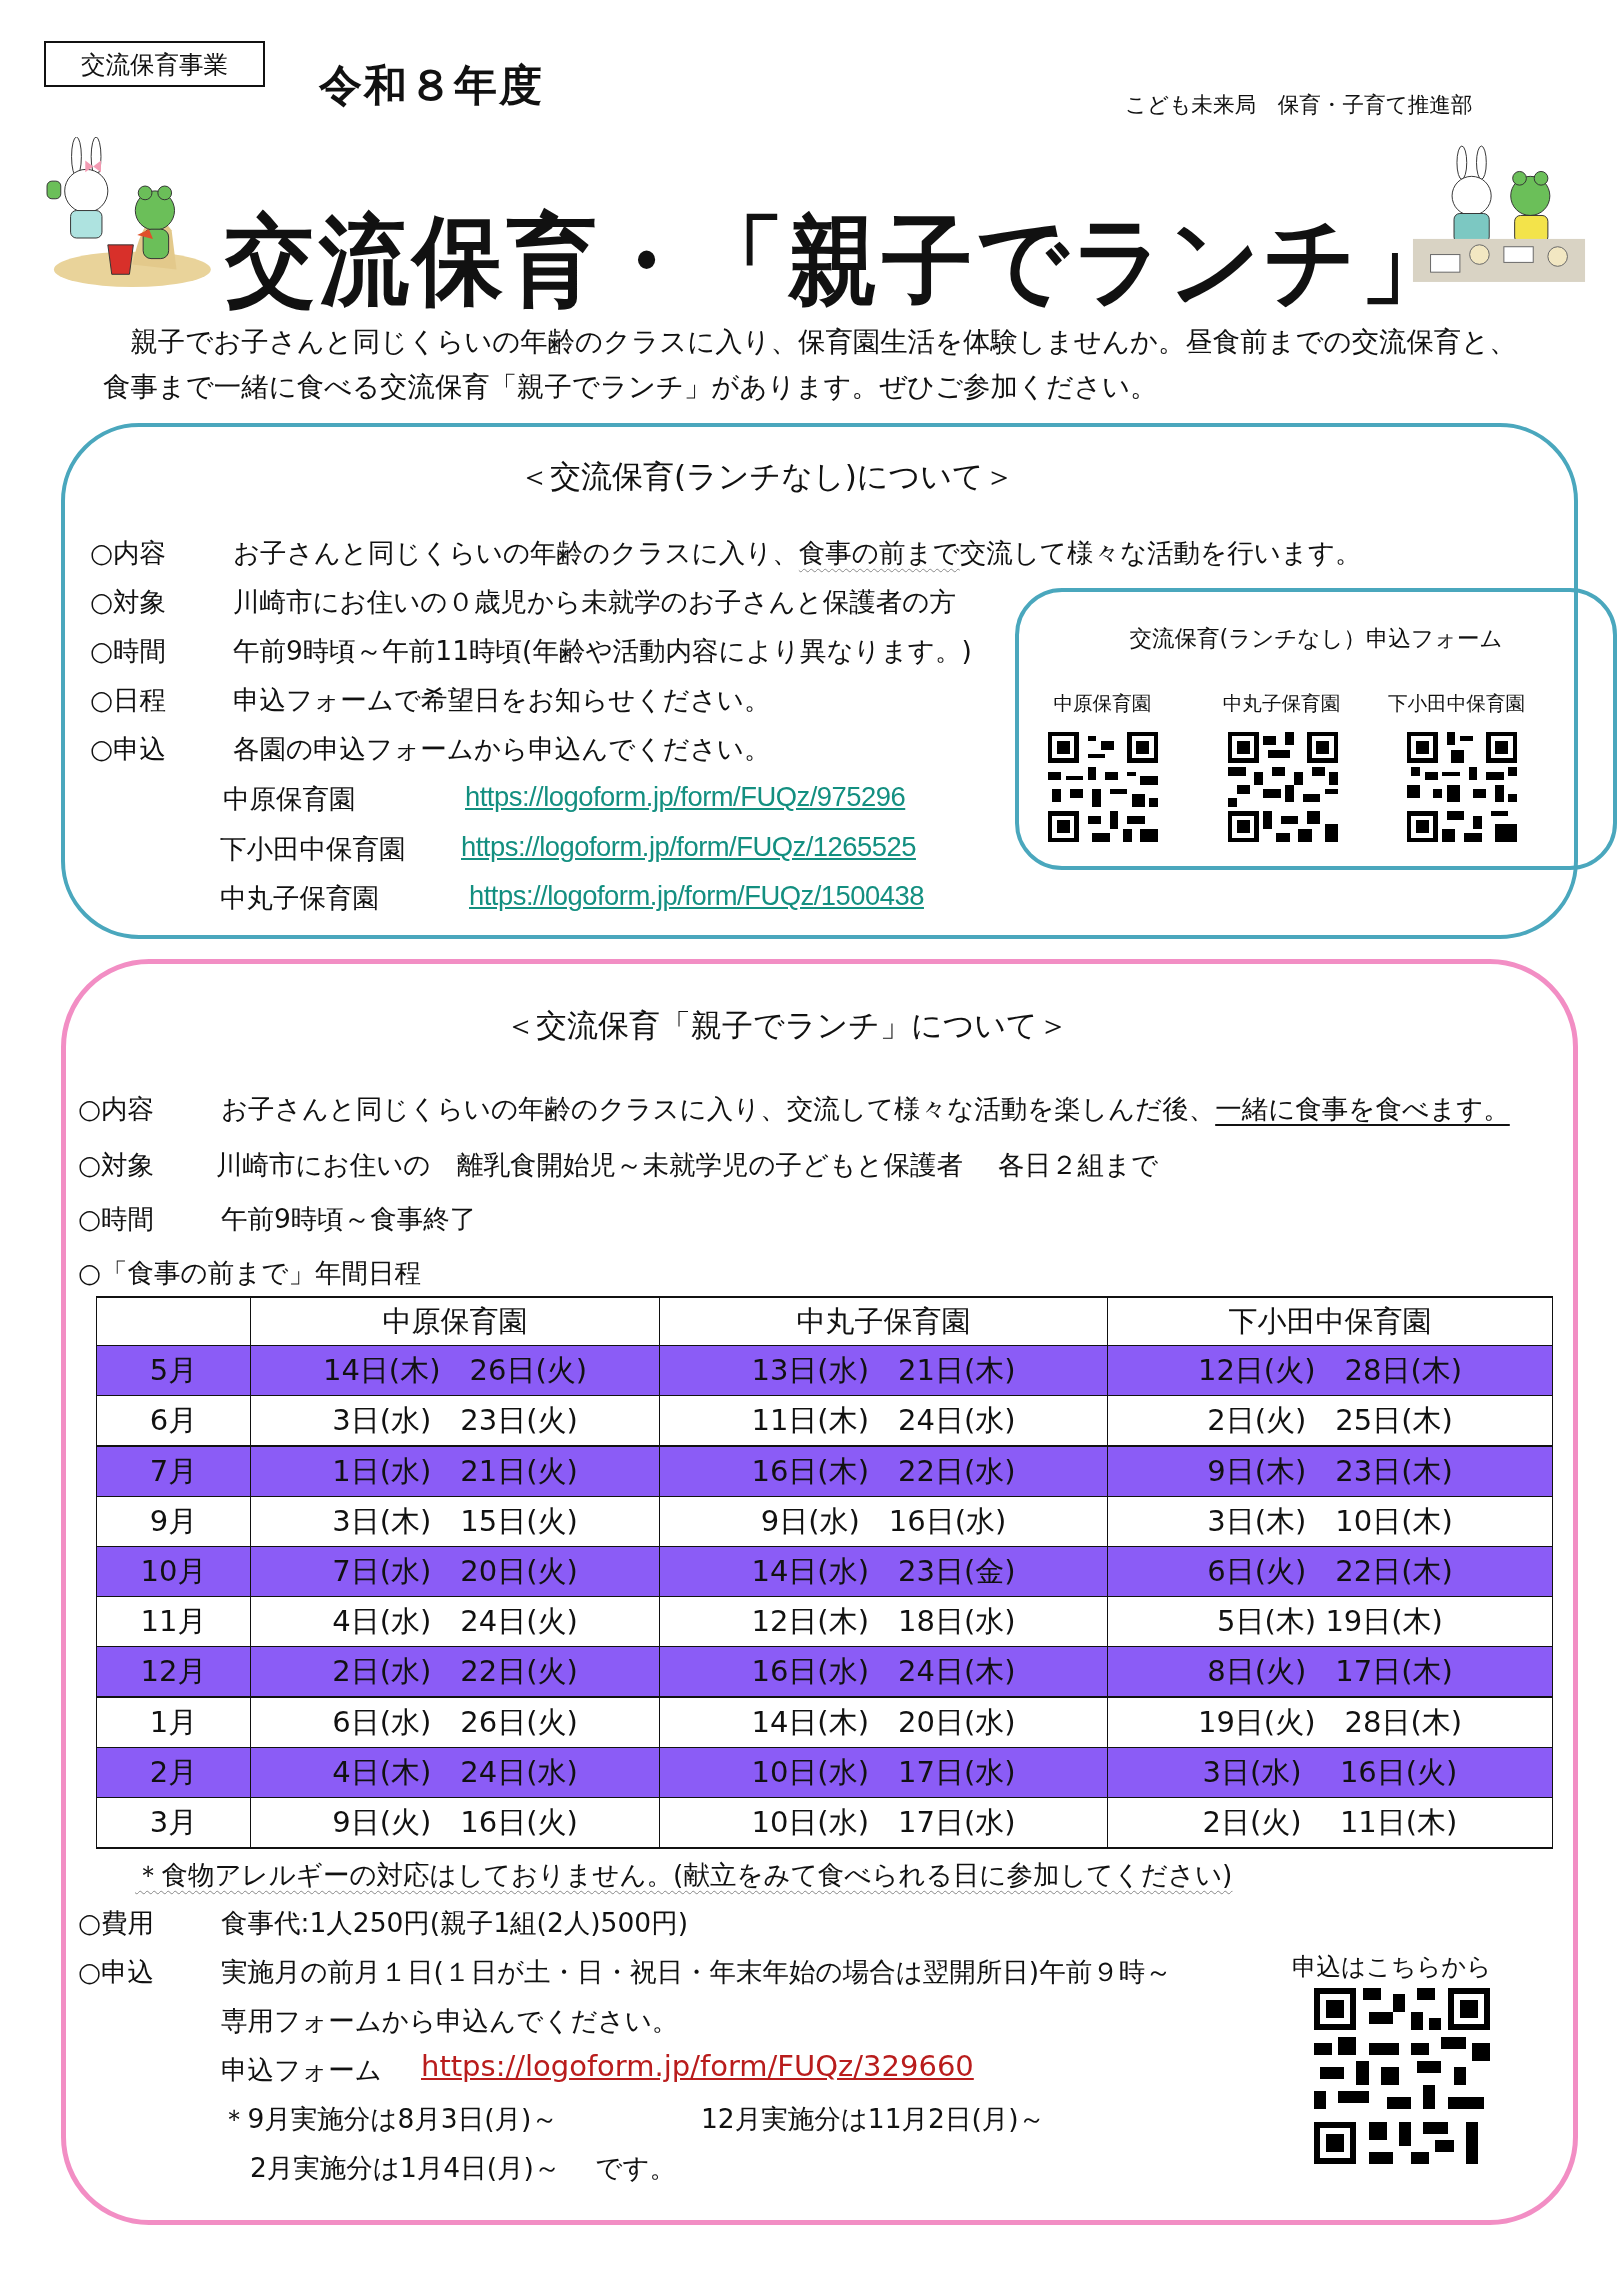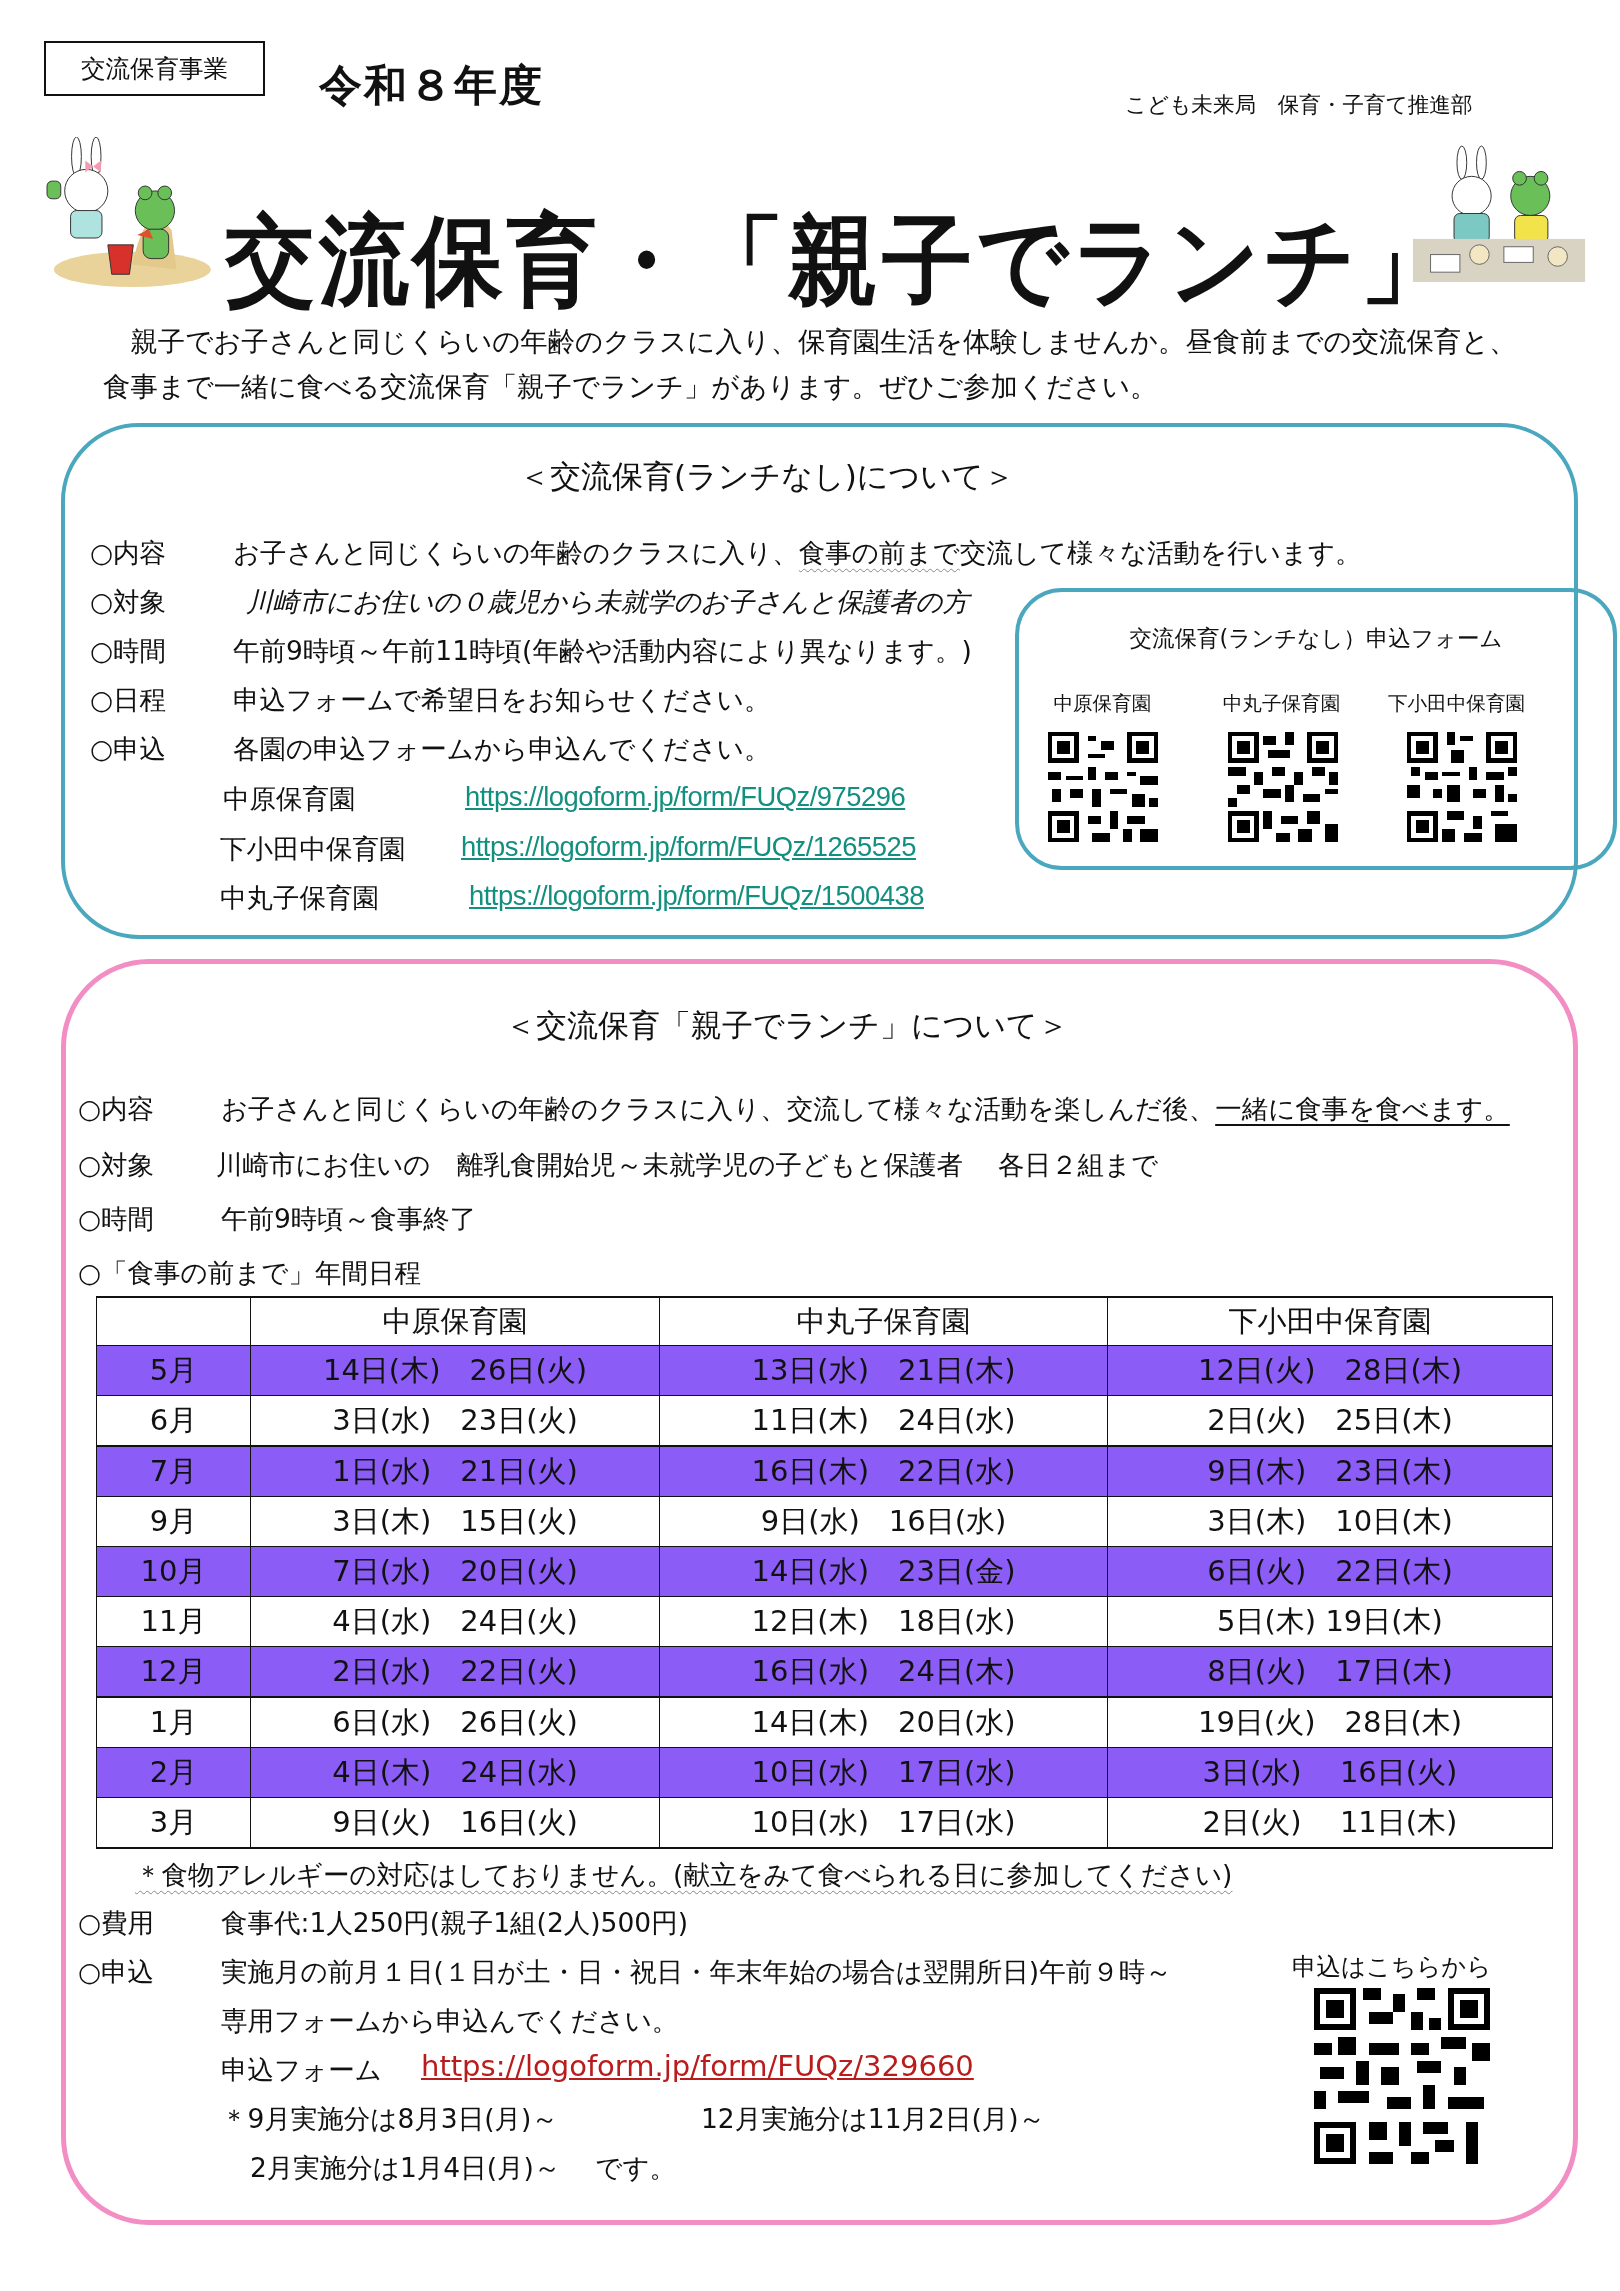--- a/index.html
+++ b/index.html
@@ -4,21 +4,21 @@
 <style>
   html, body { margin: 0; padding: 0; background: #ffffff; }
   body {
     width: 1620px; height: 2292px; position: relative; overflow: hidden;
     font-family: "DejaVu Sans", "Liberation Sans", sans-serif; color: #111;
   }
   .abs { position: absolute; }
 
   
   .tag-box {
-    left: 44px; top: 41px; width: 221px; height: 55px;
+    left: 44px; top: 41px; width: 221px; height: 46px;
     border: 2px solid #111; box-sizing: border-box;
     display: flex; align-items: center; justify-content: center;
     font-size: 24.5px;
   }
   .year { left: 319px; top: 57px; font-size: 43px; font-weight: bold; letter-spacing: 2px; }
   .dept { left: 1125px; top: 90px; font-size: 21.6px; }
   .main-title {
     left: 225px; top: 196px; font-size: 90px; font-weight: bold; letter-spacing: 3.9px;
     white-space: nowrap; transform: scaleY(1.08); transform-origin: left top;
   }
@@ -122,21 +122,21 @@
 
 <div class="abs panel-blue"></div>
 <div class="abs section-title" style="left:519px; top:456px;">＜交流保育(ランチなし)について＞</div>
 
 <div class="abs row-label" style="left:90px; top:535px;">○内容</div>
 <div class="abs row-text" style="left:233px; top:535px;">
   <span>お子さんと同じくらいの年齢のクラスに入り、</span><span class="wavy">食事の前まで</span><span>交流して様々な活動を行います。</span>
 </div>
 
 <div class="abs row-label" style="left:90px; top:584px;">○対象</div>
-<div class="abs row-text" style="left:246px; top:584px;font-style:italic;">川崎市にお住いの０歳児から未就学のお子さんと保護者の方</div>
+<div class="abs row-text" style="left:233px; top:584px;">川崎市にお住いの０歳児から未就学のお子さんと保護者の方</div>
 
 <div class="abs row-label" style="left:90px; top:633px;">○時間</div>
 <div class="abs row-text" style="left:233px; top:633px;">午前9時頃～午前11時頃(年齢や活動内容により異なります。)</div>
 
 <div class="abs row-label" style="left:90px; top:682px;">○日程</div>
 <div class="abs row-text" style="left:233px; top:682px;">申込フォームで希望日をお知らせください。</div>
 
 <div class="abs row-label" style="left:90px; top:731px;">○申込</div>
 <div class="abs row-text" style="left:233px; top:731px;">各園の申込フォームから申込んでください。</div>
 

